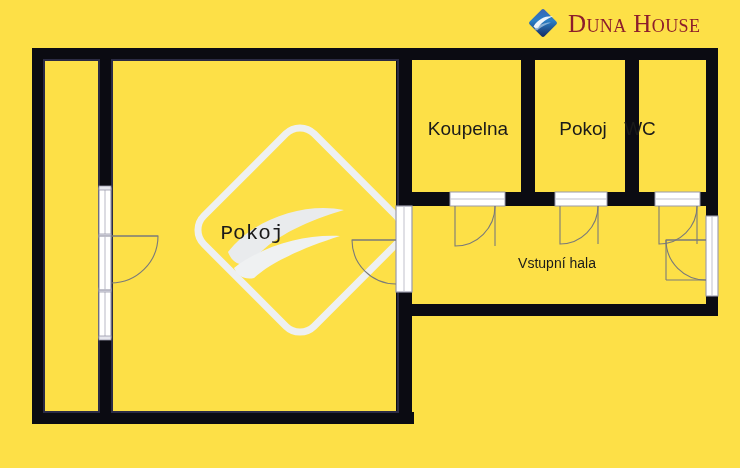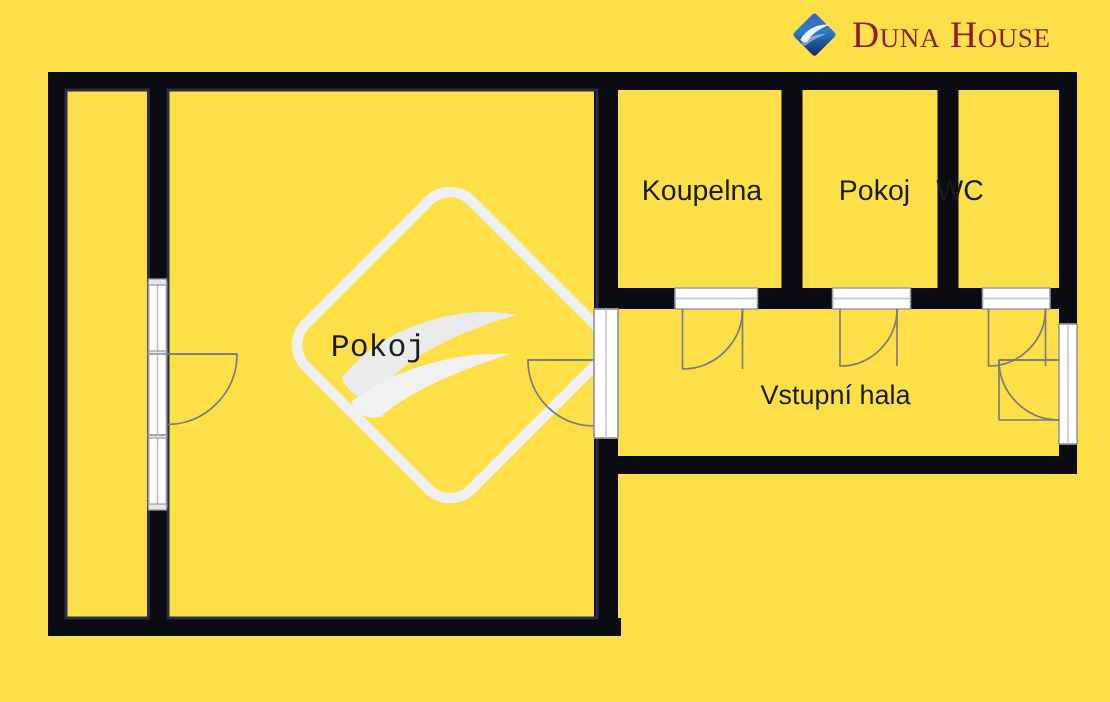--- a/index.html
+++ b/index.html
@@ -67,21 +67,21 @@
     white-space: nowrap;
     text-align: center;
     line-height: 1;
     transform: translate(-50%, -50%);
     pointer-events: none;
   }
   .lbl-pokoj    { font-size: 21px; }
   .lbl-koupelna { font-size: 19px; }
   .lbl-sklad    { font-size: 19px; }
   .lbl-wc       { font-size: 19px; }
-  .lbl-hala     { font-size: 18px; }
+  .lbl-hala     { font-size: 14px; }
 </style>
 </head>
 <body>
 
 <div id="page">
 
   <div class="brand">
     <div class="brand-mark">
       <svg width="34" height="34" viewBox="0 0 34 34" aria-hidden="true">
         <defs>

